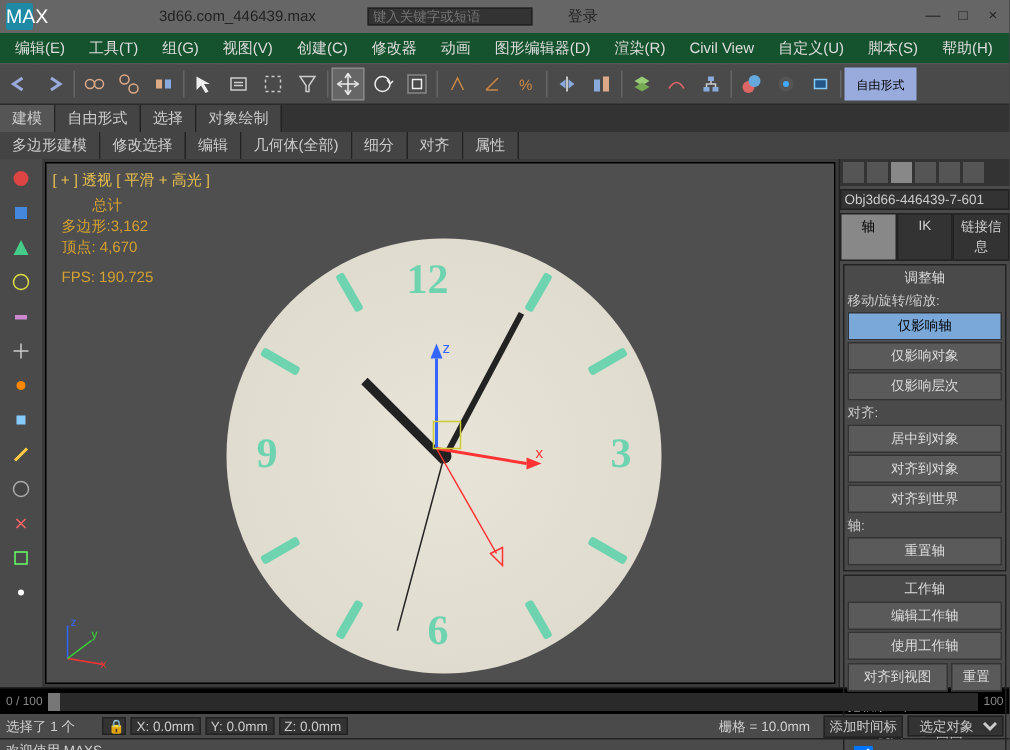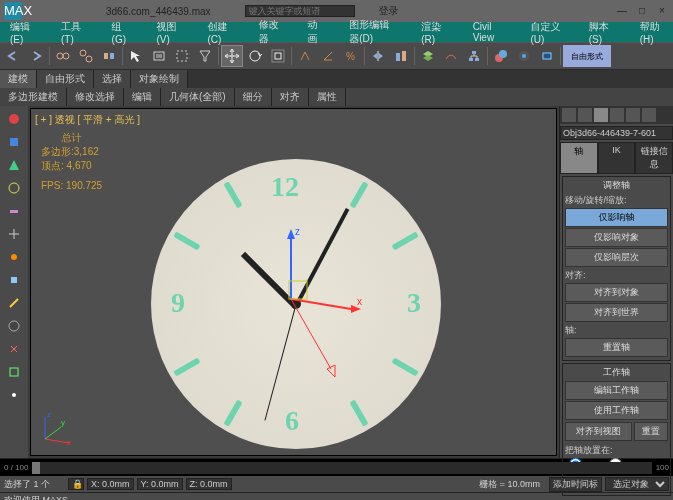--- a/index.html
+++ b/index.html
@@ -3,21 +3,21 @@
 <meta charset="utf-8">
 <style>
 * { margin: 0; padding: 0; box-sizing: border-box; font-family: "Microsoft YaHei", sans-serif; }
 body { width: 673px; height: 500px; background: #3a3a3a; color: #d0d0d0; font-size: 10px; overflow: hidden; }
 .titlebar { height: 22px; background: #666; display: flex; align-items: center; padding: 0 4px; font-size: 10px; }
 .titlebar .left { display: flex; align-items: center; gap: 4px; }
 .titlebar .mid { flex: 1; text-align: center; color: #222; }
 .titlebar .right { display: flex; gap: 6px; color: #222; }
 .winbtn { width: 14px; height: 14px; text-align: center; line-height: 14px; }
 .logo { width: 18px; height: 18px; background: #1e8aa5; border-radius: 2px; color: #fff; font-size: 13px; text-align: right; line-height: 18px; }
-.menubar { height: 20px; background: #0f766e; display: flex; align-items: center; padding: 0 4px; font-size: 10px; gap: 16px; }
+.menubar { height: 20px; background: #14532d; display: flex; align-items: center; padding: 0 4px; font-size: 10px; gap: 4px; }
 .menubar .mitem { padding: 2px 6px; color: #ddd; }
 .qtoolbar { height: 28px; background: #4a4a4a; display: flex; align-items: center; padding: 0 2px; gap: 1px; border-top: 1px solid #555; border-bottom: 1px solid #2a2a2a; }
 .qtoolbar .tb, .toolbar2 .tb, .lefttool .tb { width: 22px; height: 22px; display: flex; align-items: center; justify-content: center; background: #4a4a4a; }
 .qtoolbar .tb.active { background: #666; border: 1px solid #888; }
 .sep { width: 1px; height: 18px; background: #666; margin: 0 1px; }
 .tabbar { height: 18px; background: #333; display: flex; align-items: center; font-size: 10px; }
 .tabbar .tab { padding: 2px 8px; background: #444; border-right: 1px solid #222; color: #ccc; }
 .main { display: flex; height: 352px; }
 .lefttool { width: 28px; background: #4a4a4a; display: flex; flex-direction: column; align-items: center; padding-top: 2px; gap: 1px; }
 .viewport { flex: 1; background: #4f4f4f; position: relative; border: 1px solid #000; margin: 2px; }
@@ -383,20 +383,21 @@
       <div class="rp-tab">链接信息</div>
     </div>
 
     <div class="rp-section">
       <div class="rp-title">调整轴</div>
       <div class="rp-label">移动/旋转/缩放:</div>
       <div class="rp-btn active">仅影响轴</div>
       <div class="rp-btn">仅影响对象</div>
       <div class="rp-btn">仅影响层次</div>
       <div class="rp-label">对齐:</div>
+      <div class="rp-btn">居中到对象</div>
       <div class="rp-btn">对齐到对象</div>
       <div class="rp-btn">对齐到世界</div>
       <div class="rp-label">轴:</div>
       <div class="rp-btn">重置轴</div>
     </div>
 
     <div class="rp-section">
       <div class="rp-title">工作轴</div>
       <div class="rp-btn">编辑工作轴</div>
       <div class="rp-btn">使用工作轴</div>

